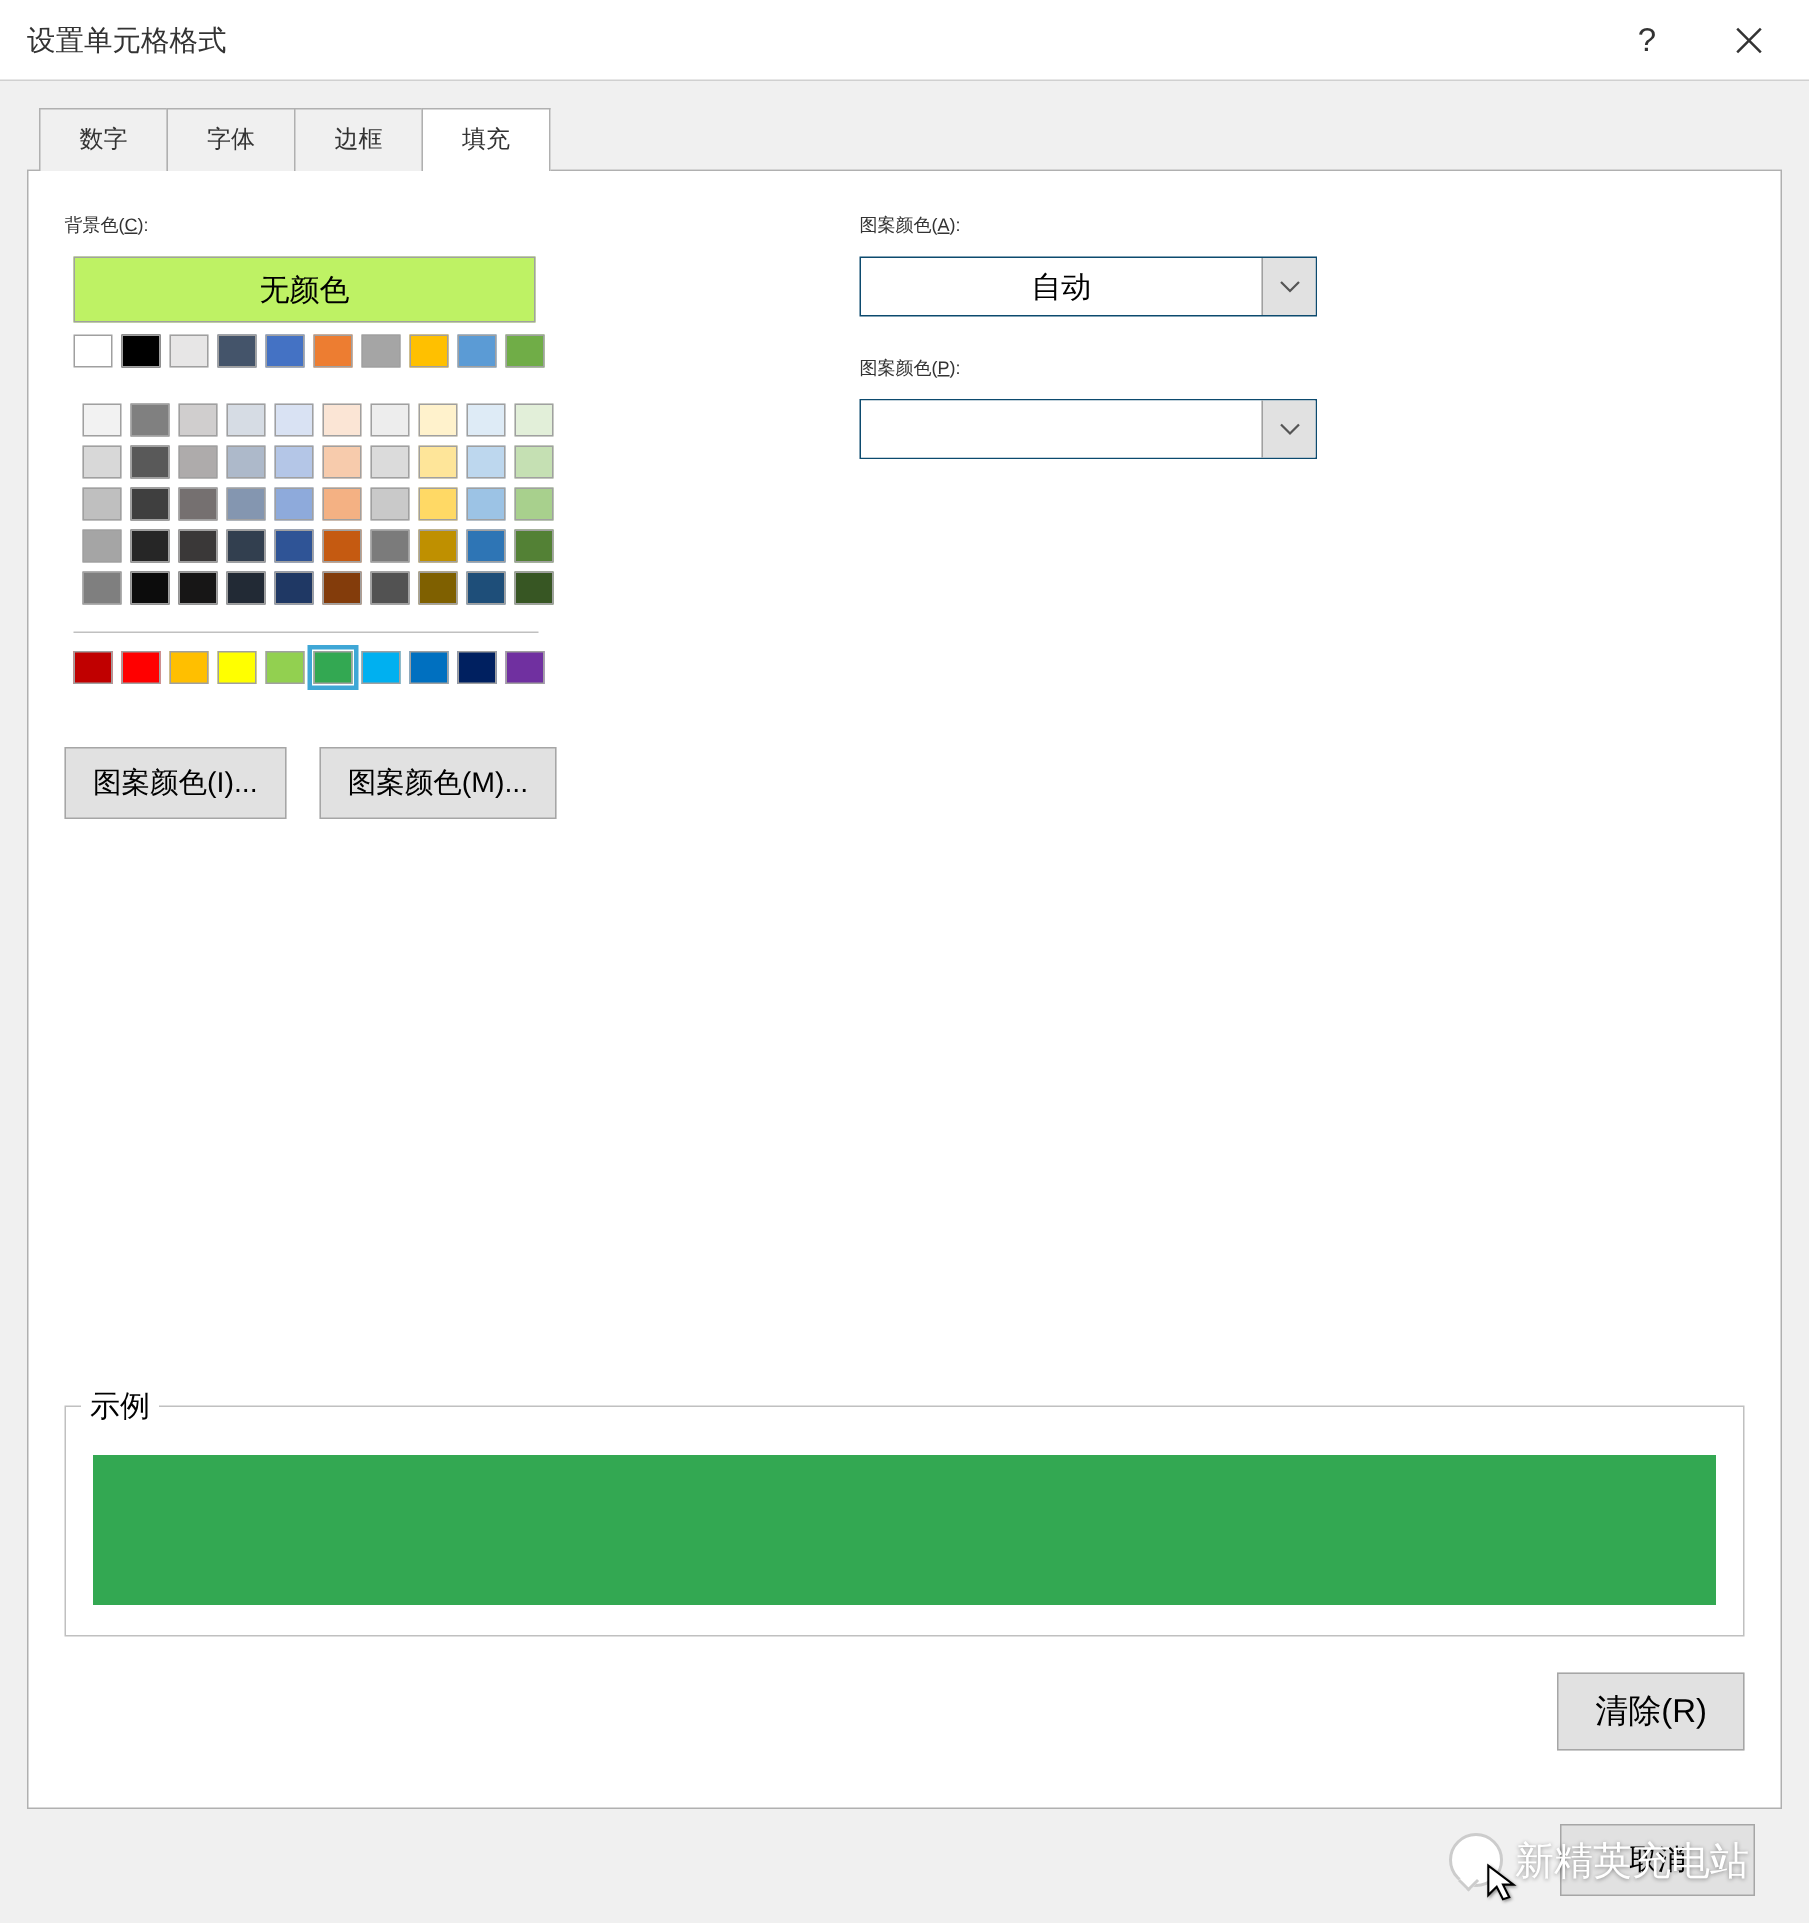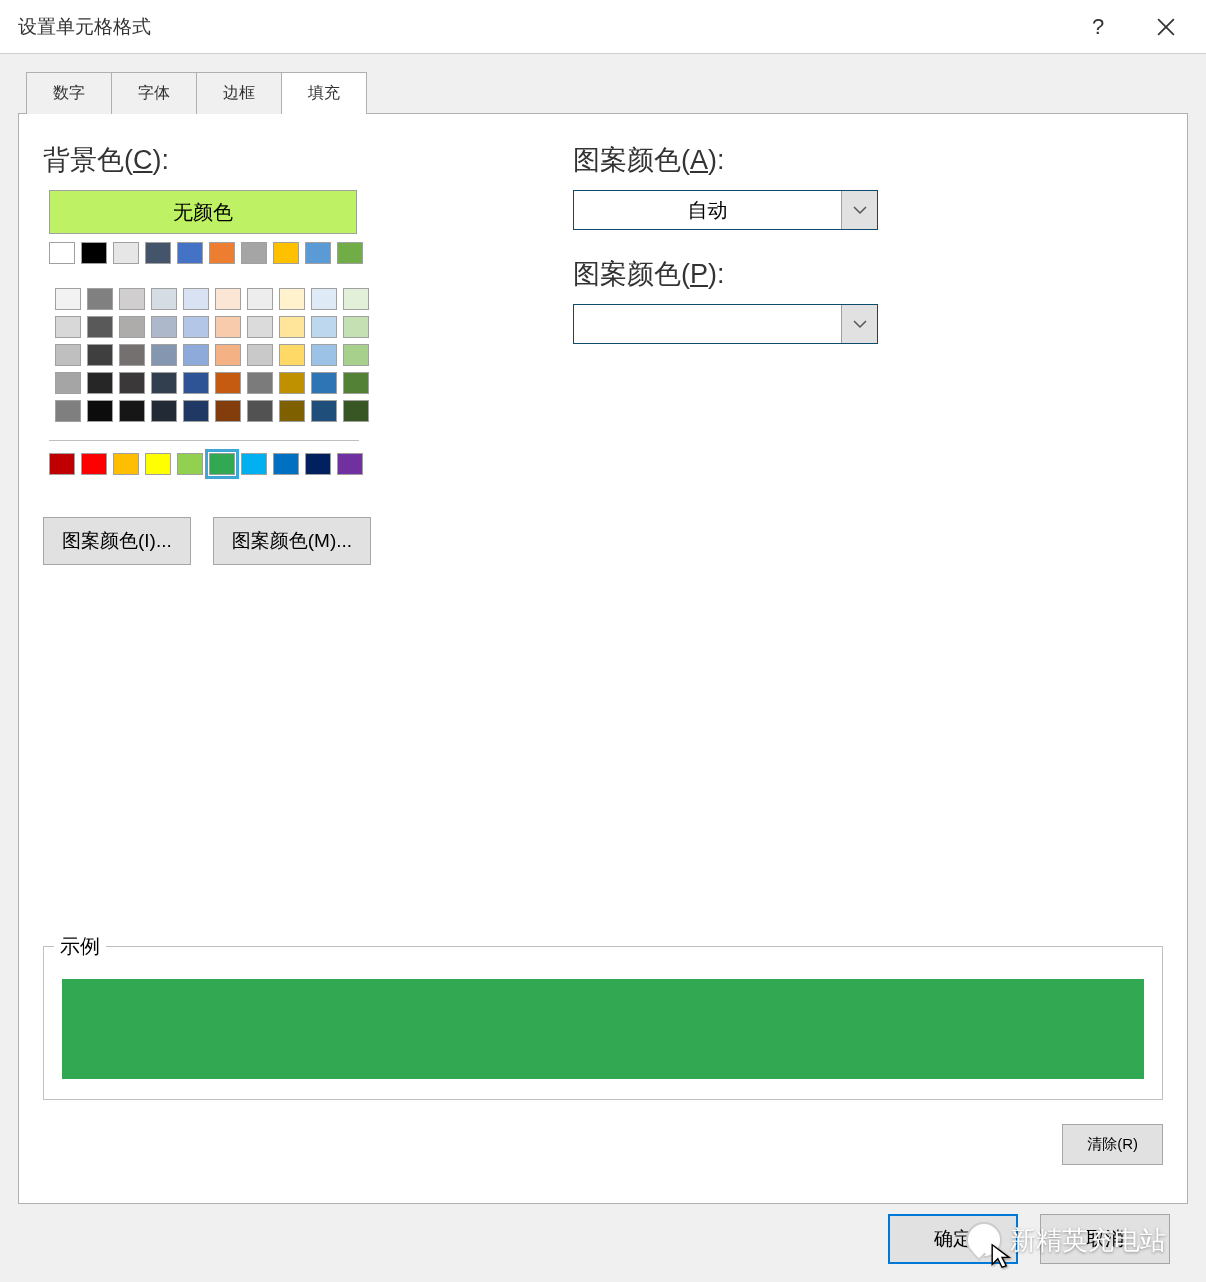--- a/index.html
+++ b/index.html
@@ -17,21 +17,21 @@
 .tabs-row { display:flex; margin-left: 8px; position:relative; z-index:2; }
 .tab { padding: 10px 26px; font-size: 16px; background: #f0f0f0; border: 1px solid #b0b0b0; border-bottom:none; cursor:pointer; color:#333; margin-right:-1px; }
 .tab.active { background: #fff; border-top:1px solid #b0b0b0; }
 
 .tab-panel { background: #fff; border:1px solid #b0b0b0; flex:1; padding: 28px 24px 20px 24px; margin-top:-1px; display:flex; flex-direction:column; }
 
 .panel-cols { display:flex; gap: 110px; }
 .col-left { width: 420px; }
 .col-right { width: 330px; }
 
-.label { font-size: 27px; color:#333; margin-bottom: 12px; }
+.label { font-size: 12px; color:#333; margin-bottom: 12px; }
 .label .u { text-decoration: underline; }
 
 .no-color-btn { width: 308px; height: 44px; border:1px solid #a0a0a0; background:#bef264; display:flex; align-items:center; justify-content:center; font-size:20px; cursor:pointer; margin-bottom:8px; margin-left:6px; }
 
 .sw-row { display:flex; gap:6px; margin-left:6px; }
 .swatch { width:26px; height:22px; border:1px solid #a0a0a0; cursor:pointer; }
 .swatch.sel { outline: 3px solid #3fa7d6; outline-offset: 1px; }
 
 .theme-grid { display:flex; flex-direction:column; gap:6px; margin-left:6px; margin-top:24px; }
 .theme-grid .sw-row { gap:6px; }
@@ -51,21 +51,21 @@
 .combo .combo-arrow svg { width:14px; height:10px; }
 
 .right-section { margin-bottom: 26px; }
 
 .sample-box { margin-top: auto; margin-bottom: 4px; }
 .fieldset { border:1px solid #c0c0c0; position:relative; padding: 32px 18px 20px 18px; }
 .fieldset .legend { position:absolute; top:-14px; left:10px; background:#fff; padding: 0 6px; font-size:20px; }
 .sample-swatch { height: 100px; width:100%; }
 
 .clear-row { display:flex; justify-content:flex-end; margin: 20px 0 18px 0; }
-.clear-btn { background:#e1e1e1; border:1px solid #a6a6a6; padding: 10px 24px; font-size:15px; cursor:pointer; }
+.clear-btn { background:#e1e1e1; border:1px solid #a6a6a6; padding: 10px 24px; font-size:22px; cursor:pointer; }
 
 .dlg-buttons { display:flex; justify-content:flex-end; gap: 22px; padding: 10px 18px 18px 0; }
 .ok-btn { background:#e1e1e1; border:2px solid #0078d7; padding: 10px 40px; font-size:19px; cursor:pointer; min-width: 130px; }
 .cancel-btn { background:#e1e1e1; border:1px solid #a6a6a6; padding: 10px 40px; font-size:19px; cursor:pointer; min-width: 130px; }
 
 .watermark { position:absolute; right: 40px; bottom: 24px; display:flex; align-items:center; gap:8px; color:#fff; font-size: 26px; pointer-events:none; text-shadow: 0 1px 3px rgba(0,0,0,0.4); }
 .watermark .bubble { width:36px; height:36px; border-radius:50%; background: #fff; border: 2px solid #ccc; position:relative; }
 .watermark .bubble::after{ content:""; position:absolute; width:8px; height:8px; background:#fff; border:2px solid #ccc; border-top:none; border-left:none; bottom:-3px; left:6px; transform:rotate(45deg);}
 
 .cursor-arrow{ position:absolute; right: 190px; bottom: 8px; pointer-events:none; }
@@ -245,21 +245,20 @@
     </div>
 
     <div class="clear-row">
       <button class="clear-btn">
         <span>清除(R)</span>
       </button>
     </div>
   </div>
 
   <div class="dlg-buttons">
-    <button class="ok-btn"><span>确定</span></button>
     <button class="cancel-btn"><span>取消</span></button>
   </div>
 
   <div class="watermark">
     <span class="bubble"></span>
     <span>新精英充电站</span>
   </div>
   <div class="cursor-arrow">
     <svg viewBox="0 0 20 20">
         <path d="M3 2 L3 16 L7 12 L10 18 L13 17 L10 11 L15 11 Z" fill="#fff" stroke="#000" stroke-width="1"></path>

